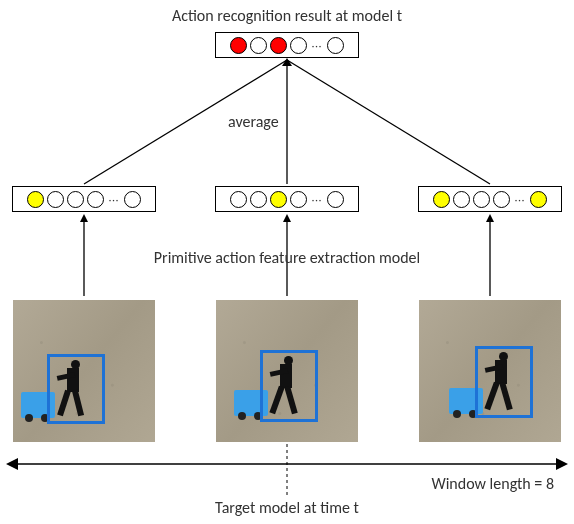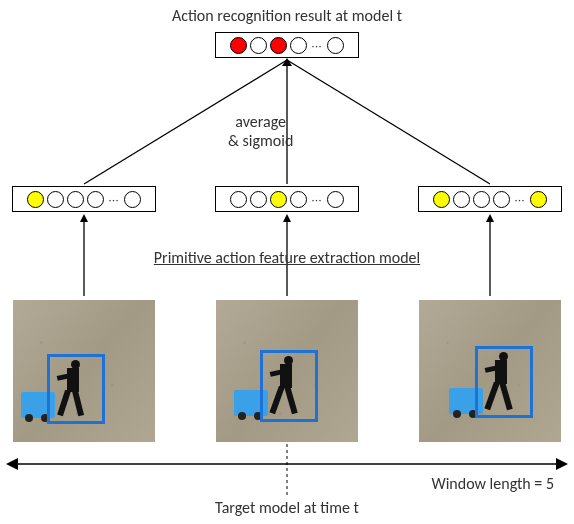--- a/index.html
+++ b/index.html
@@ -90,23 +90,22 @@
   <line x1="490" y1="296" x2="490" y2="218" stroke="#000" stroke-width="1.3"></line>
   <polygon points="490,214 486,222 494,222" fill="#000"></polygon>
 
   <line x1="287" y1="444" x2="287" y2="498" stroke="#000" stroke-width="1" stroke-dasharray="3,3"></line>
 
   <line x1="14" y1="464" x2="560" y2="464" stroke="#000" stroke-width="1.3"></line>
   <polygon points="6,464 18,458 18,470" fill="#000"></polygon>
   <polygon points="568,464 556,458 556,470" fill="#000"></polygon>
 </svg>
 
-<div class="label" style="left:228px; top:112px; text-align:center; line-height:1.2;">
+<div class="label" style="left:228px; top:112px; text-align:left; line-height:1.2;">
   <div>average</div>
-  <div>&amp; sigmoid</div>
 </div>
 
 <div class="vector-row fv" id="fv-left" style="left:12px;  top:186px; width:144px;">
     <span class="circle yellow"></span>
     <span class="circle"></span>
     <span class="circle"></span>
     <span class="circle"></span>
     <span class="dots">···</span>
     <span class="circle"></span>
   </div>
@@ -120,21 +119,21 @@
   </div>
 <div class="vector-row fv" id="fv-right" style="left:418px; top:186px; width:144px;">
     <span class="circle yellow"></span>
     <span class="circle"></span>
     <span class="circle"></span>
     <span class="circle"></span>
     <span class="dots">···</span>
     <span class="circle yellow"></span>
   </div>
 
-<div class="label" style="left:0; right:0; top:248px;text-decoration:underline;">Primitive action feature extraction model</div>
+<div class="label" style="left:0; right:0; top:248px;">Primitive action feature extraction model</div>
 
 <div class="frame" style="left:13px; top:300px;">
   <div class="ground"></div>
   <div class="cart" style="left:8px; top:92px; width:34px; height:26px;"></div>
   <div style="position:absolute;left:12px;top:114px;width:8px;height:8px;border-radius:50%;background:#222;"></div>
   <div style="position:absolute;left:28px;top:114px;width:8px;height:8px;border-radius:50%;background:#222;"></div>
   <div class="person-box" style="left:34px; top:54px; width:58px; height:70px;"></div>
   <div style="position:absolute;left:58px;top:60px;width:9px;height:9px;border-radius:50%;background:#111;"></div>
   <div style="position:absolute;left:54px;top:68px;width:12px;height:24px;background:#111;"></div>
   <div style="position:absolute;left:48px;top:90px;width:6px;height:26px;background:#111;transform:rotate(18deg);"></div>
@@ -161,15 +160,15 @@
   <div style="position:absolute;left:34px;top:110px;width:8px;height:8px;border-radius:50%;background:#222;"></div>
   <div style="position:absolute;left:50px;top:110px;width:8px;height:8px;border-radius:50%;background:#222;"></div>
   <div class="person-box" style="left:56px; top:46px; width:58px; height:72px;"></div>
   <div style="position:absolute;left:80px;top:52px;width:9px;height:9px;border-radius:50%;background:#111;"></div>
   <div style="position:absolute;left:76px;top:60px;width:12px;height:24px;background:#111;"></div>
   <div style="position:absolute;left:70px;top:82px;width:6px;height:28px;background:#111;transform:rotate(20deg);"></div>
   <div style="position:absolute;left:84px;top:82px;width:6px;height:28px;background:#111;transform:rotate(-16deg);"></div>
   <div style="position:absolute;left:66px;top:66px;width:18px;height:5px;background:#111;transform:rotate(-12deg);"></div>
 </div>
 
-<div class="label" style="right:20px; top:474px; text-align:right;">Window length = 5</div>
+<div class="label" style="right:20px; top:474px; text-align:right;">Window length = 8</div>
 
 <div class="label" style="left:0; right:0; top:498px;">Target model at time t</div>
 
 </body></html>

